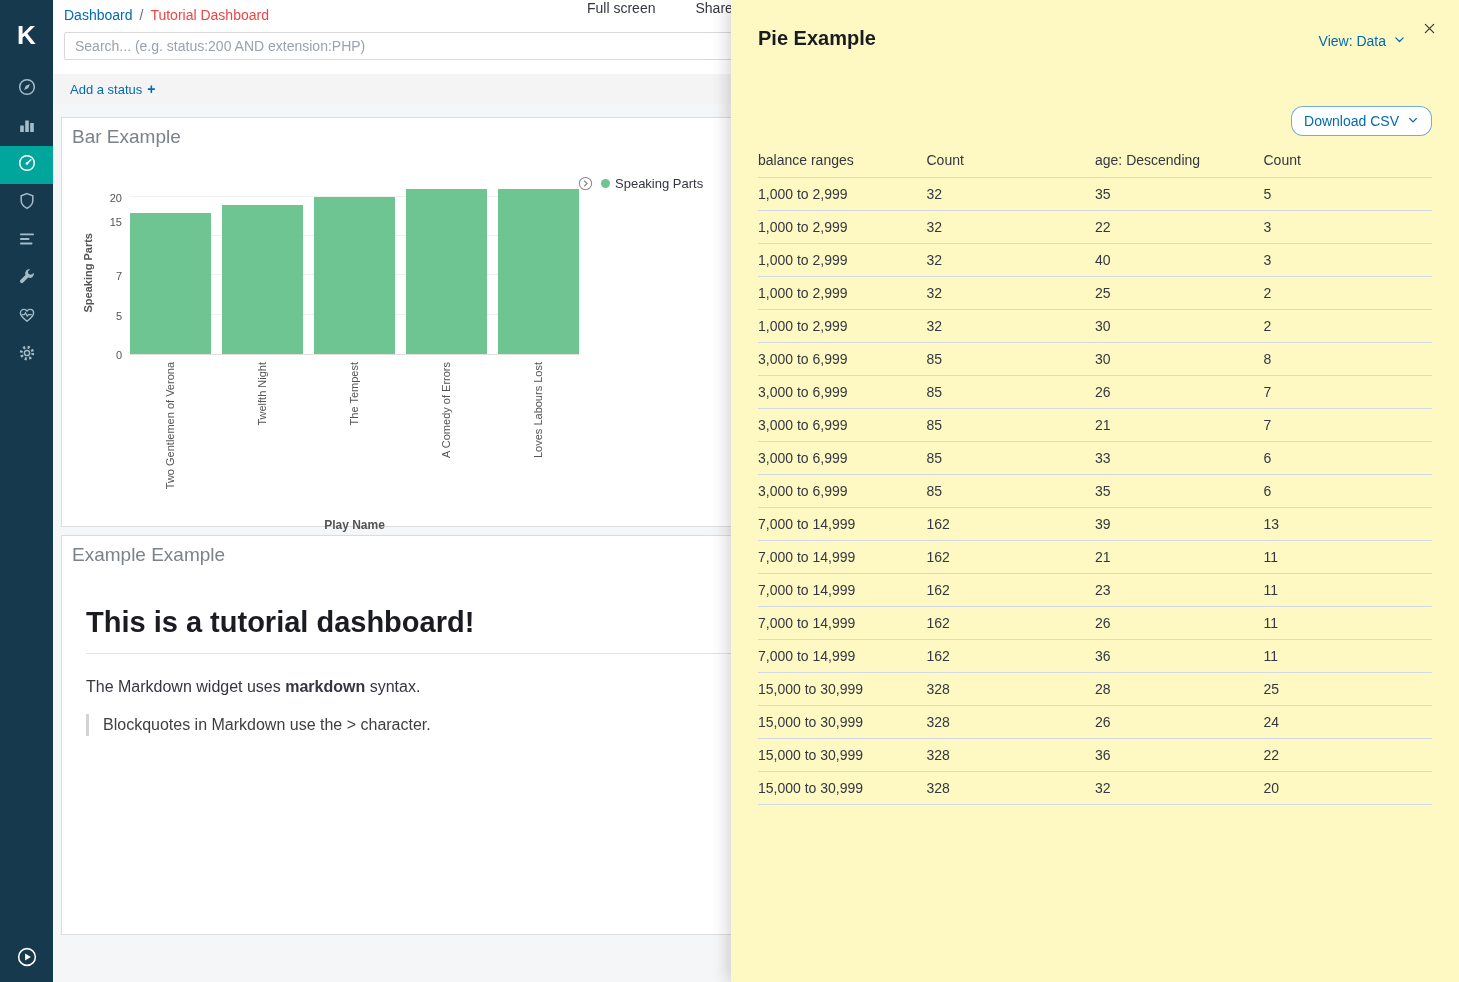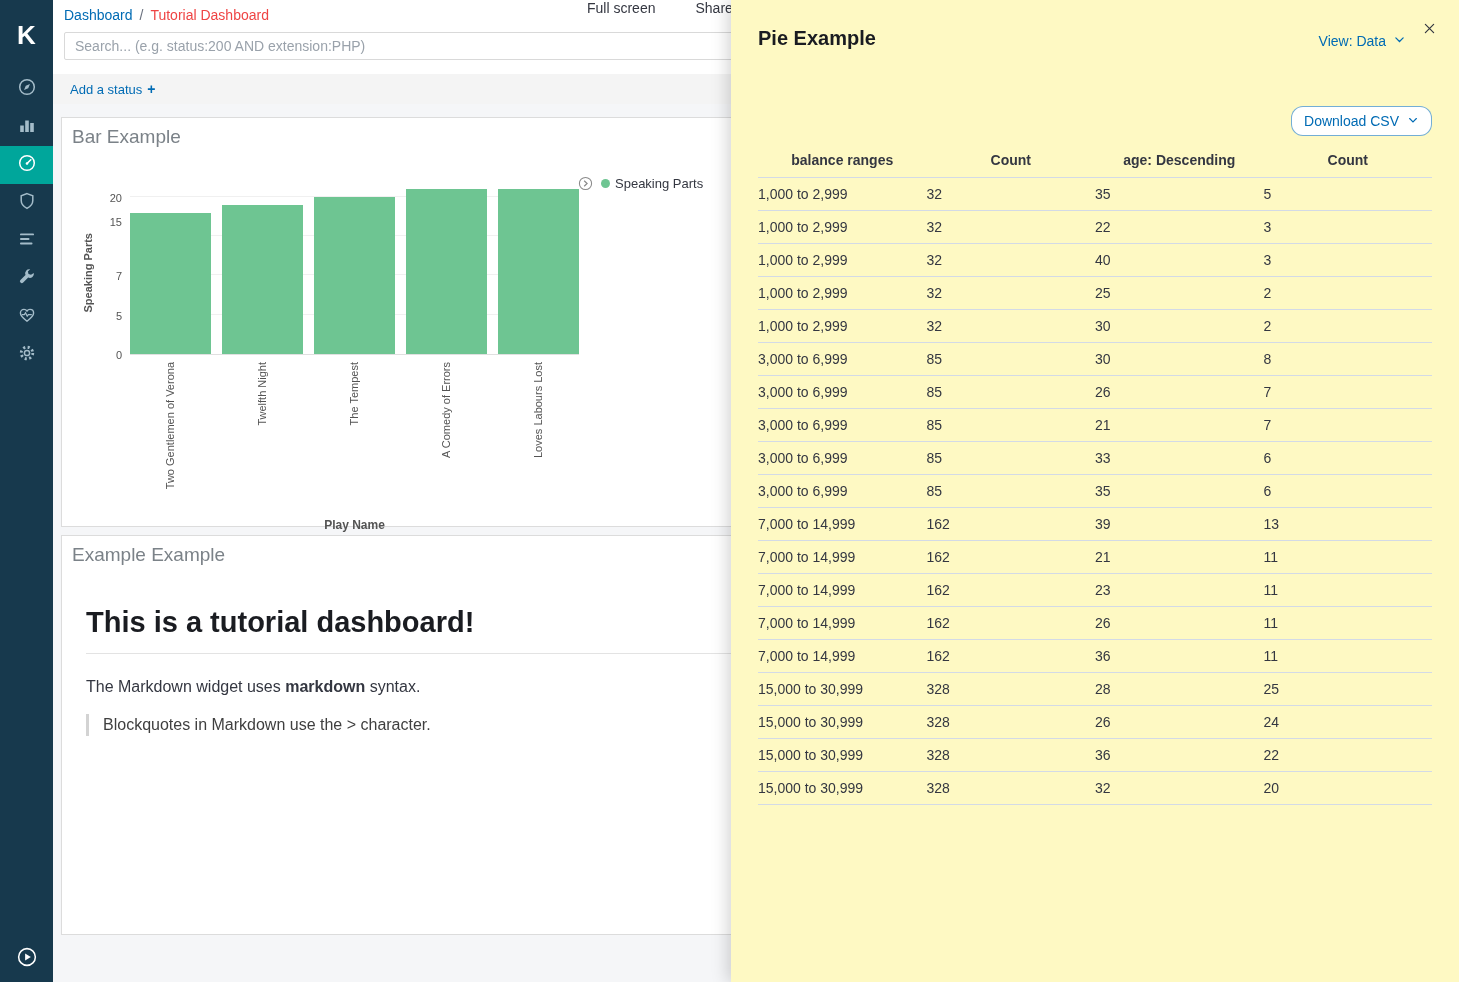--- a/index.html
+++ b/index.html
@@ -86,21 +86,21 @@
   .view-toggle { position: absolute; top: 33px; right: 53px; color: var(--accent); font-size: 14px;
     display: flex; align-items: center; gap: 7px; cursor: pointer; }
   .close-btn { position: absolute; top: 21px; right: 22px; color: #343741; cursor: pointer; display: flex; }
   .flyout-body { padding: 0 27px; }
   .download-row { display: flex; justify-content: flex-end; margin-top: 56px; }
   .download-btn { height: 30px; padding: 0 12px; border: 1px solid rgba(0,107,180,0.55); color: var(--accent);
     border-radius: 12px; background: #fff; font-size: 14px; font-family: inherit;
     display: flex; align-items: center; gap: 8px; cursor: pointer; }
   table.data-table { width: 100%; border-collapse: collapse; table-layout: fixed;
     font-size: 14px; color: #343741; margin-top: 12px; }
-  .data-table th { text-align: center; font-weight: 700; padding: 4px 0 9px;
+  .data-table th { text-align: left; font-weight: 400; padding: 4px 0 9px;
     border-bottom: 1px solid var(--table-border); cursor: pointer; }
   .data-table td { padding: 8px 0; border-bottom: 1px solid var(--table-border); }
   .table-footer { display: flex; justify-content: space-between; align-items: center; margin-top: 12px; height: 30px; }
   .rows-per-page { font-size: 14px; color: #343741; display: flex; align-items: center; gap: 7px; cursor: pointer; }
   .pagination { display: flex; align-items: center; gap: 12px; font-size: 14px; }
   .pag-chevron { display: flex; cursor: pointer; }
   .pag-chevron.disabled { color: #98a2b3; }
   .page-btn { min-width: 18px; text-align: center; cursor: pointer; color: #343741; padding: 2px 3px; }
   .page-btn.active { color: var(--accent); text-decoration: underline; font-weight: 700; }
 </style>

